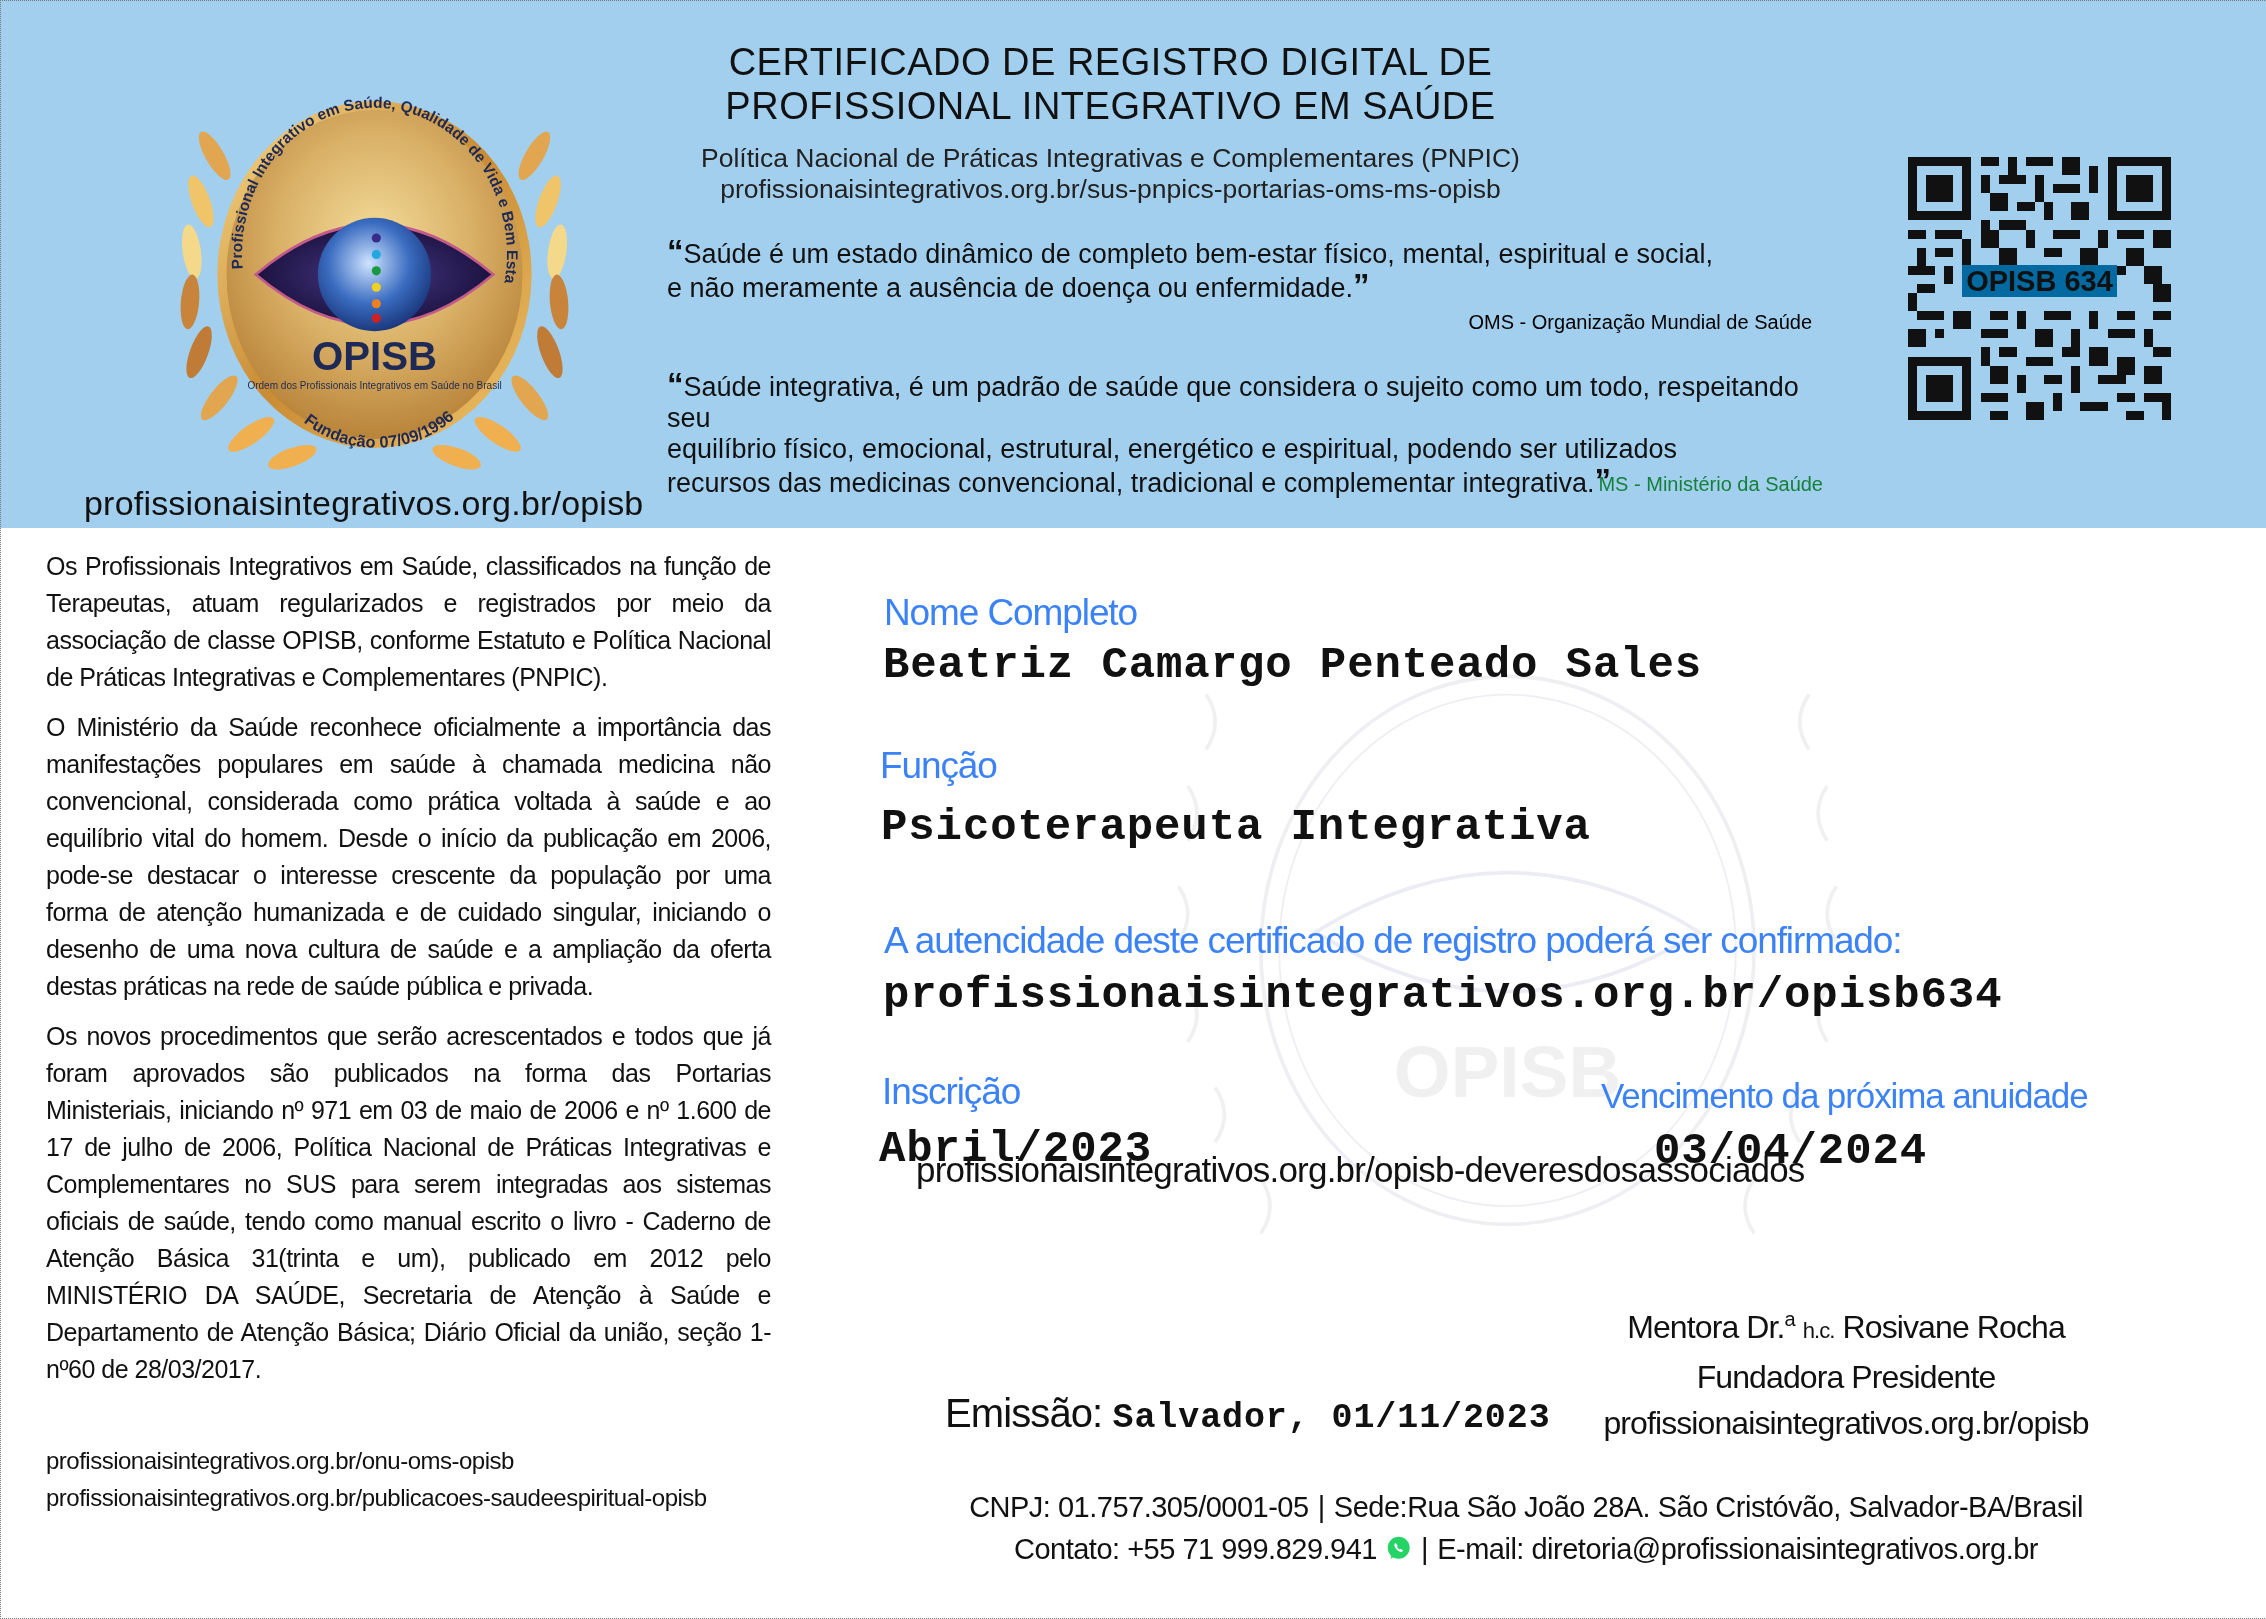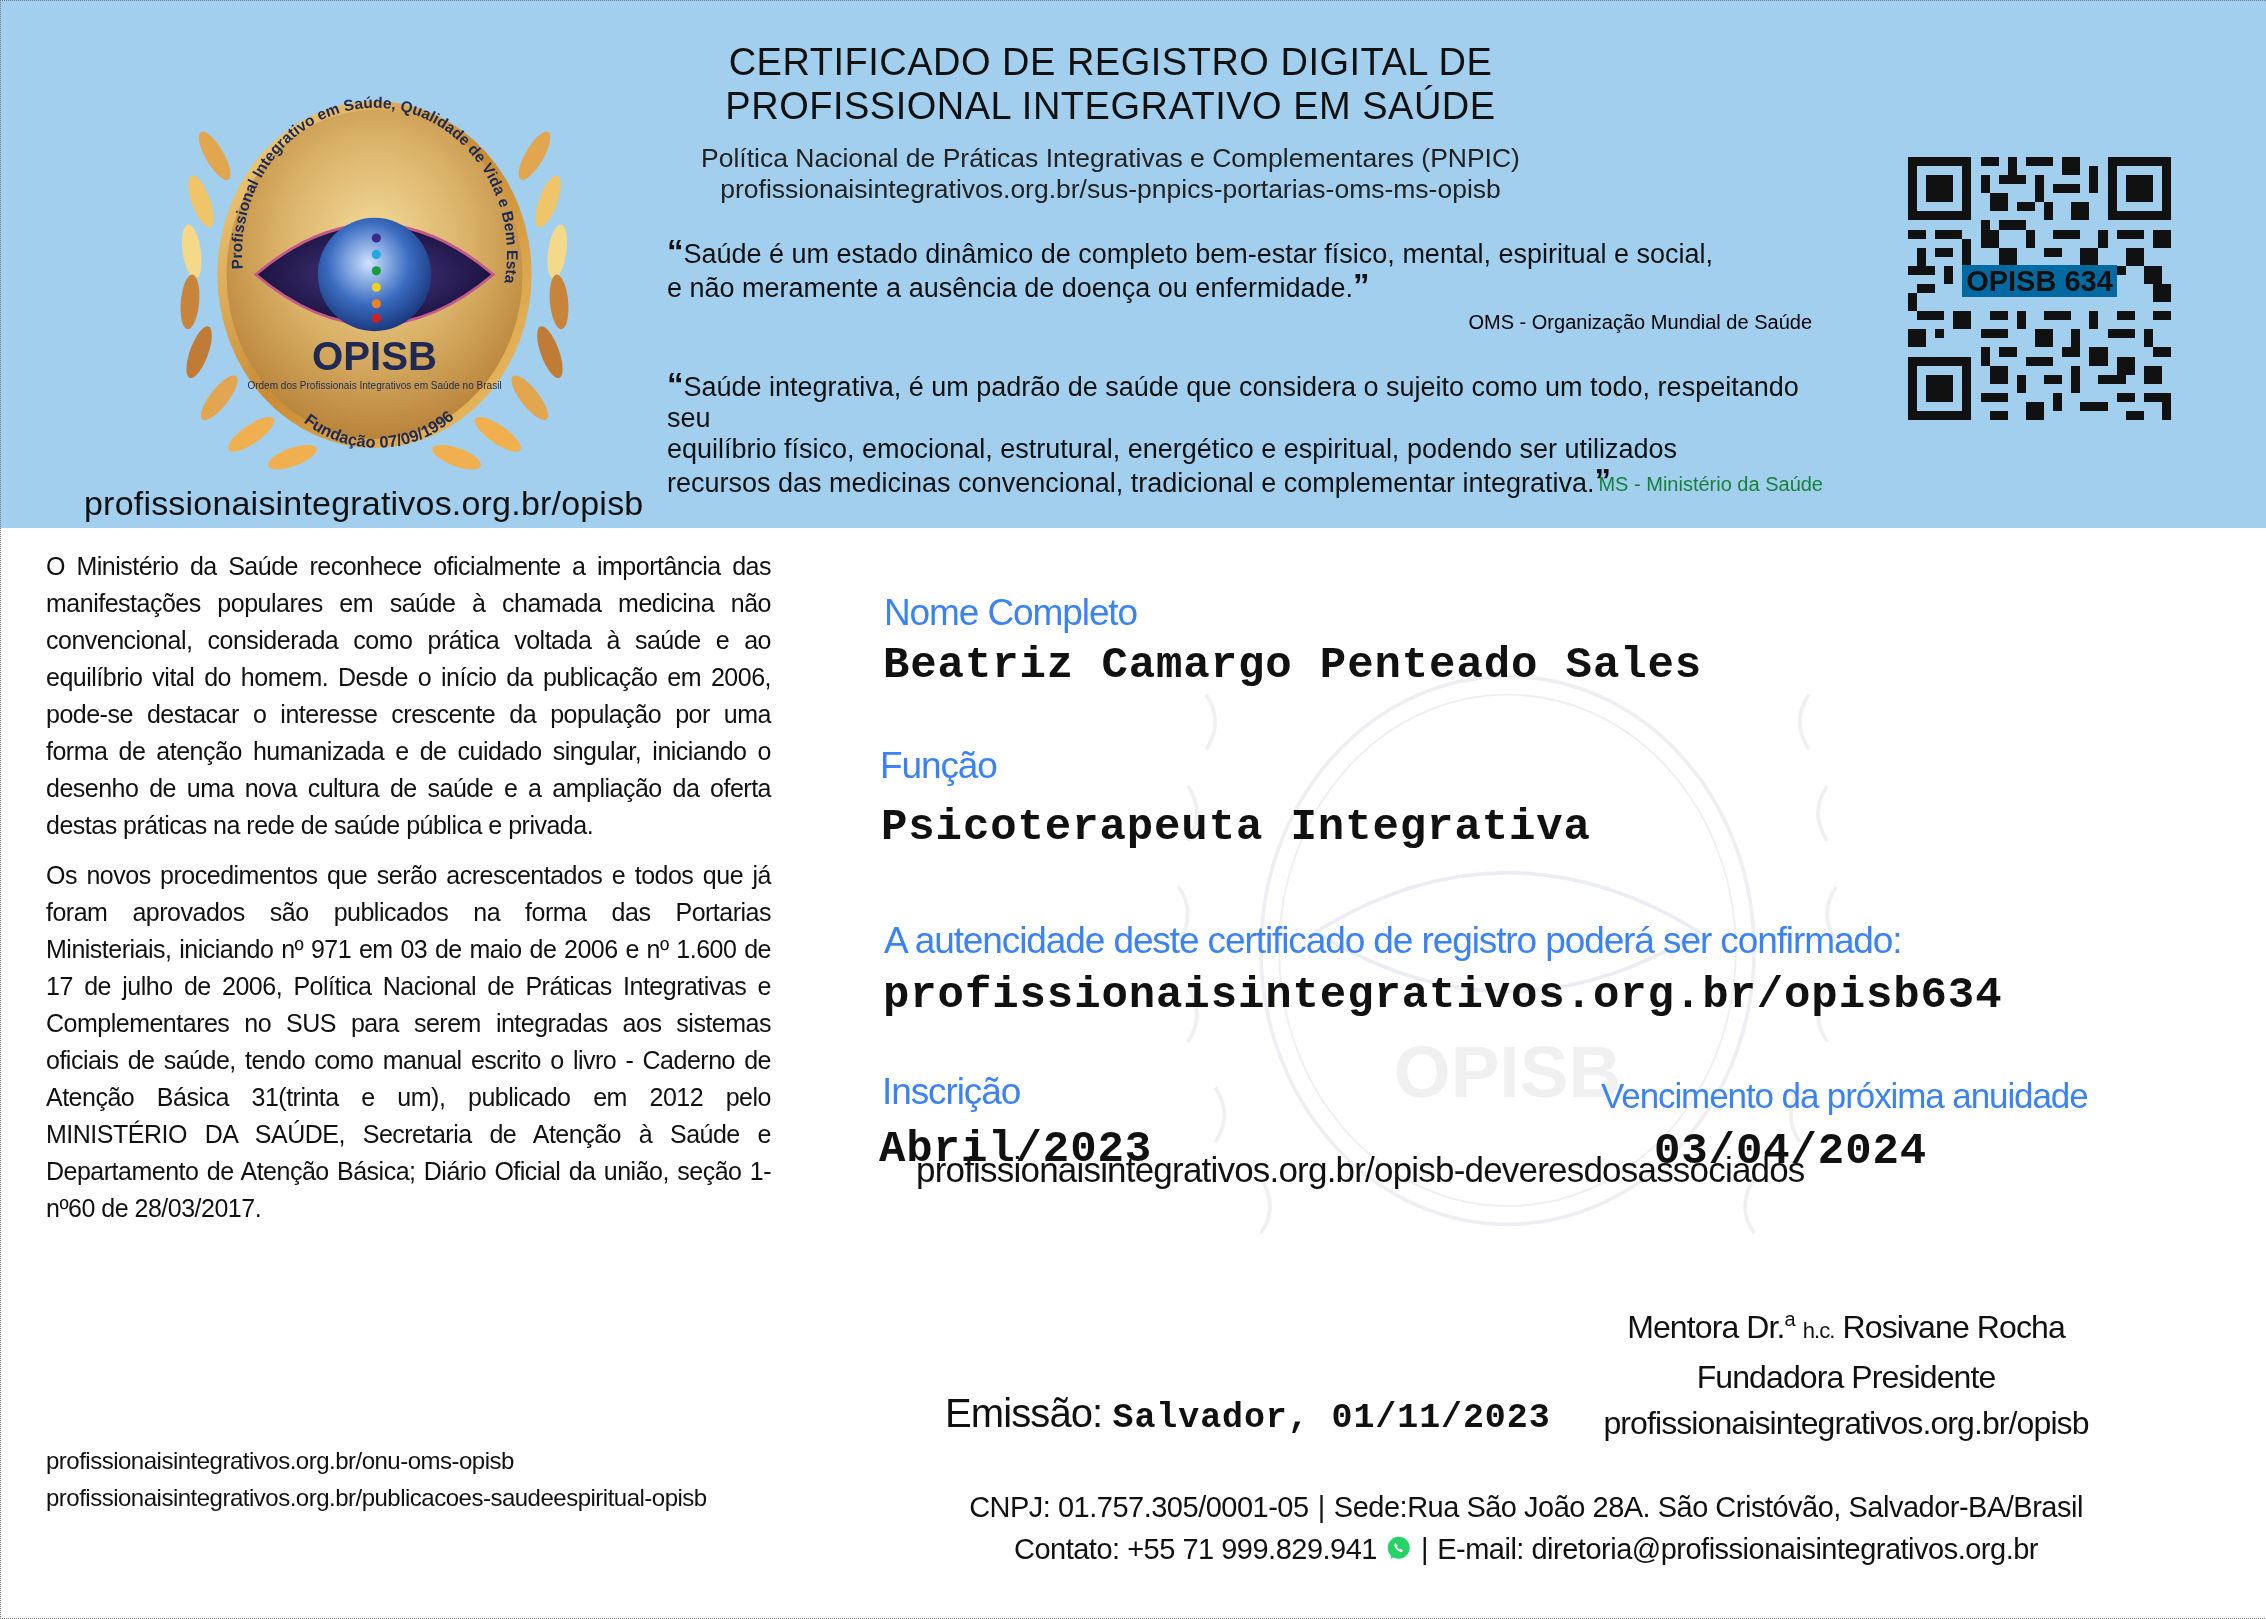--- a/index.html
+++ b/index.html
@@ -256,20 +256,21 @@
   <ellipse cx="410" cy="400" rx="250" ry="280" fill="none" stroke="#7a7aa0" stroke-width="2"></ellipse>
   <path d="M 200 380 Q 410 250 620 380 Q 410 510 200 380 Z" fill="none" stroke="#6a6ab0" stroke-width="4"></path>
   <text x="410" y="560" text-anchor="middle" font-family="Liberation Sans, sans-serif" font-weight="bold" font-size="80" fill="#888">OPISB</text>
   <g stroke="#888" stroke-width="4" fill="none">
     <path d="M 80 120 q 20 30 0 60 M 60 220 q 20 30 0 60 M 50 330 q 20 30 0 60 M 60 440 q 20 30 0 60 M 90 550 q 20 30 0 60 M 140 650 q 20 30 0 60"></path>
     <path d="M 740 120 q -20 30 0 60 M 760 220 q -20 30 0 60 M 770 330 q -20 30 0 60 M 760 440 q -20 30 0 60 M 730 550 q -20 30 0 60 M 680 650 q -20 30 0 60"></path>
   </g>
 </svg>
 
 <div class="left-col">
+  <p>Os Profissionais Integrativos em Saúde, classificados na função de Terapeutas, atuam regularizados e registrados por meio da associação de classe OPISB, conforme Estatuto e Política Nacional de Práticas Integrativas e Complementares (PNPIC).</p>
   <p>O Ministério da Saúde reconhece oficialmente a importância das manifestações populares em saúde à chamada medicina não convencional, considerada como prática voltada à saúde e ao equilíbrio vital do homem. Desde o início da publicação em 2006, pode-se destacar o interesse crescente da população por uma forma de atenção humanizada e de cuidado singular, iniciando o desenho de uma nova cultura de saúde e a ampliação da oferta destas práticas na rede de saúde pública e privada.</p>
   <p>Os novos procedimentos que serão acrescentados e todos que já foram aprovados são publicados na forma das Portarias Ministeriais, iniciando nº 971 em 03 de maio de 2006 e nº 1.600 de 17 de julho de 2006, Política Nacional de Práticas Integrativas e Complementares no SUS para serem integradas aos sistemas oficiais de saúde, tendo como manual escrito o livro - Caderno de Atenção Básica 31(trinta e um), publicado em 2012 pelo MINISTÉRIO DA SAÚDE, Secretaria de Atenção à Saúde e Departamento de Atenção Básica; Diário Oficial da união, seção 1- nº60 de 28/03/2017.</p>
 </div>
 <div class="left-links">
   <div>profissionaisintegrativos.org.br/onu-oms-opisb</div>
   <div>profissionaisintegrativos.org.br/publicacoes-saudeespiritual-opisb</div>
 </div>
 
 <div class="field-label" style="left:884px; top:592px;">Nome Completo</div>
 <div class="field-value" style="left:883px; top:640px;">Beatriz Camargo Penteado Sales</div>

